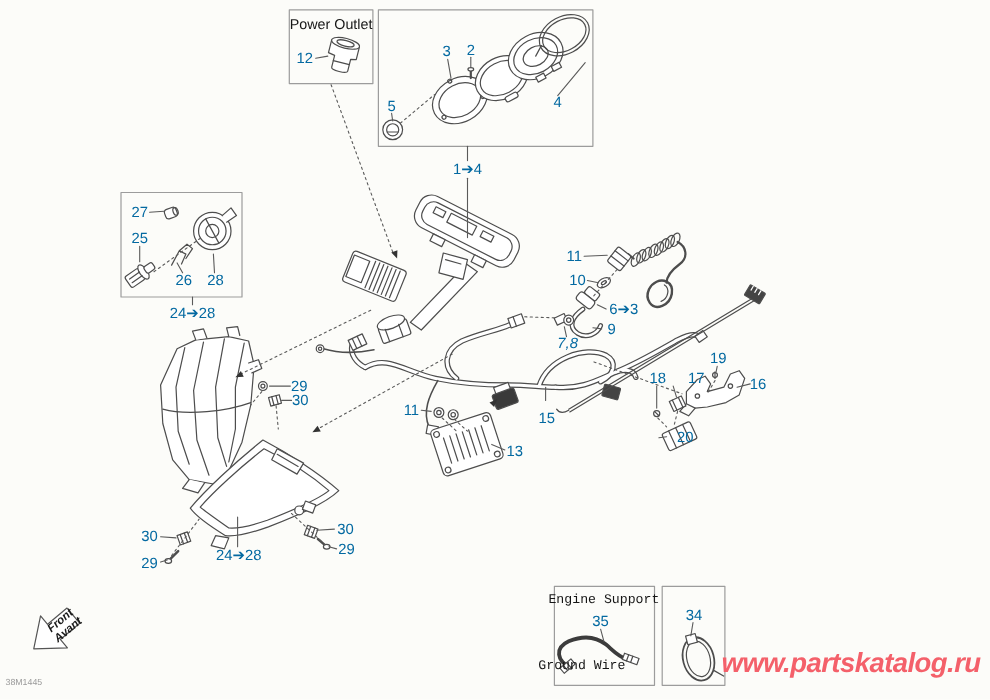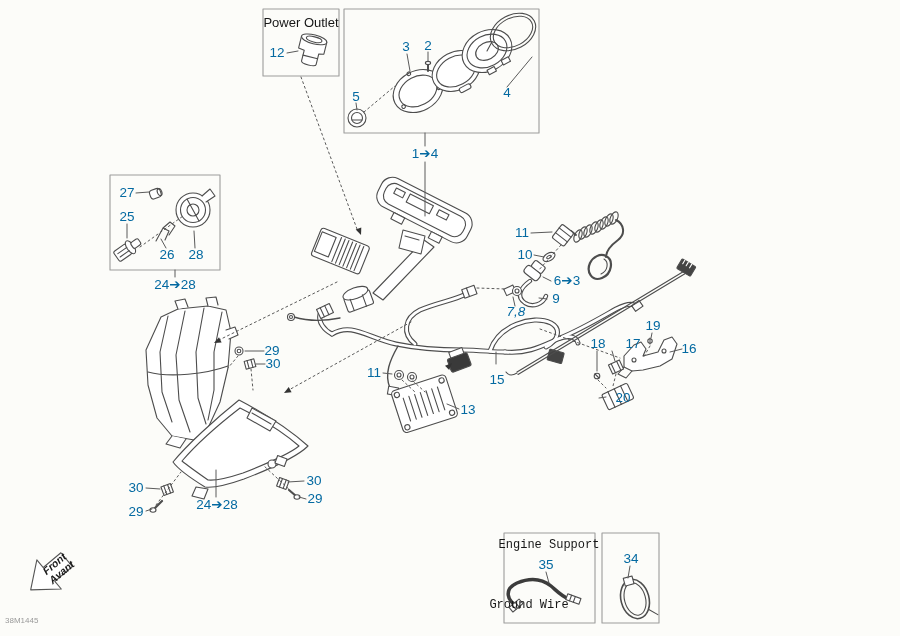--- a/index.html
+++ b/index.html
@@ -456,15 +456,16 @@
       <span class="callout" style="left: 273px; top: 364px;">30</span>
       <span class="callout" style="left: 136px; top: 488px;">30</span>
       <span class="callout" style="left: 136px; top: 512px;">29</span>
       <span class="callout" style="left: 217px; top: 505px;">24➔28</span>
       <span class="callout" style="left: 314px; top: 481px;">30</span>
       <span class="callout" style="left: 315px; top: 499px;">29</span>
       <span class="callout" style="left: 546px; top: 565px;">35</span>
       <span class="callout" style="left: 631px; top: 559px;">34</span>
     </div>
 
+<div id="watermark" style="color: rgb(244, 96, 106);">www.partskatalog.ru</div>
 <div id="diagram-code">38M1445</div>
 
 </div>
 
 </body></html>

